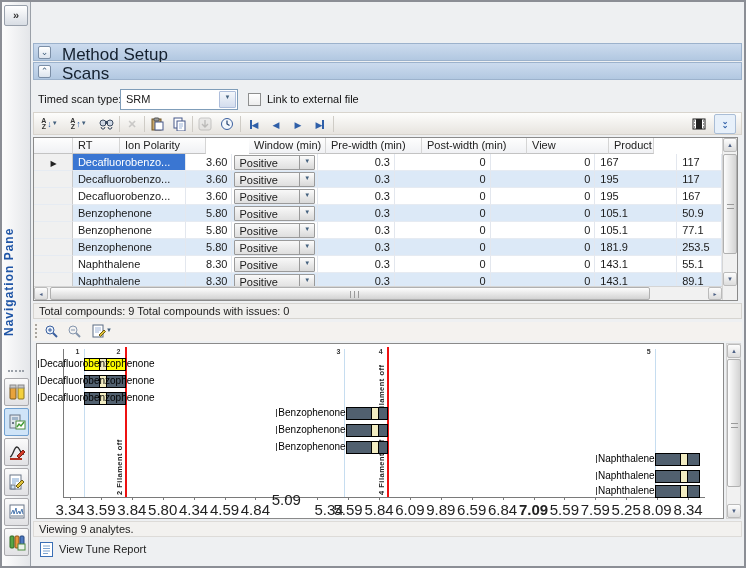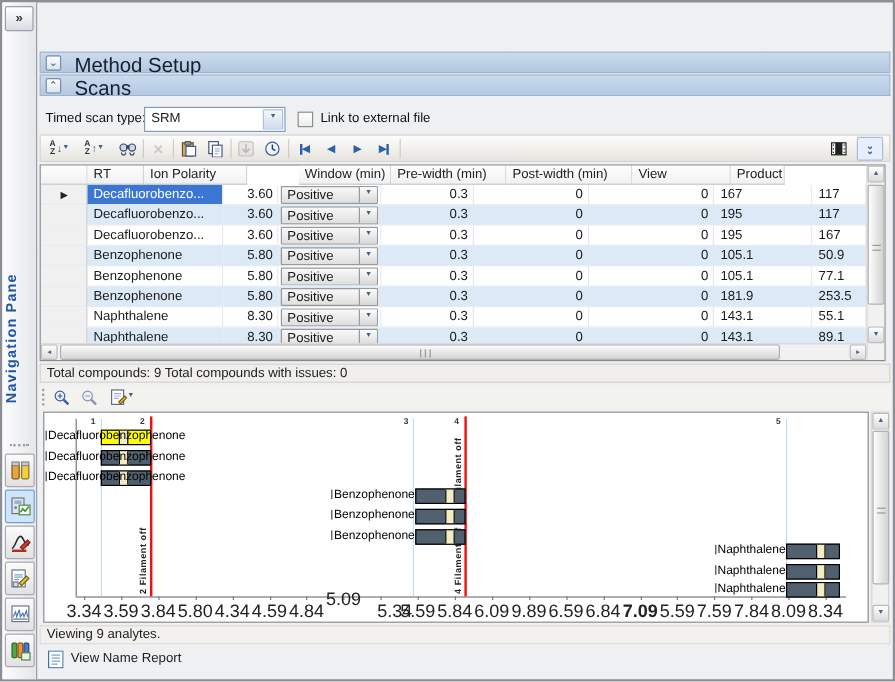--- a/index.html
+++ b/index.html
@@ -448,21 +448,21 @@
       <div class="ticklbl" style="left: 416.7px; top: 157px;">6.59</div>
       <div class="tickmark" style="left: 465.6px; top: 153px;"></div>
       <div class="ticklbl" style="left: 447.6px; top: 157px;">6.84</div>
       <div class="tickmark" style="left: 496.5px; top: 153px;"></div>
       <div class="ticklbl" style="left: 478.5px; top: 157px; font-weight: bold;">7.09</div>
       <div class="tickmark" style="left: 527.4px; top: 153px;"></div>
       <div class="ticklbl" style="left: 509.4px; top: 157px;">5.59</div>
       <div class="tickmark" style="left: 558.3px; top: 153px;"></div>
       <div class="ticklbl" style="left: 540.3px; top: 157px;">7.59</div>
       <div class="tickmark" style="left: 589.2px; top: 153px;"></div>
-      <div class="ticklbl" style="left: 571.2px; top: 157px;">7.84</div>
+      <div class="ticklbl" style="left: 571.2px; top: 157px;">5.25</div>
       <div class="tickmark" style="left: 620.1px; top: 153px;"></div>
       <div class="ticklbl" style="left: 602.1px; top: 157px;">8.09</div>
       <div class="tickmark" style="left: 651px; top: 153px;"></div>
       <div class="ticklbl" style="left: 633px; top: 157px;">8.34</div>
       <div class="cgrid" style="left: 46.596px; top: 5px; height: 148px;"></div>
       <div class="segnum" style="left: 38.596px; top: 4px;">1</div>
       <div class="cgrid" style="left: 307.392px; top: 5px; height: 148px;"></div>
       <div class="segnum" style="left: 299.392px; top: 4px;">3</div>
       <div class="cgrid" style="left: 617.628px; top: 5px; height: 148px;"></div>
       <div class="segnum" style="left: 609.628px; top: 4px;">5</div>
@@ -518,16 +518,16 @@
     <div class="sbbtn" style="bottom:0">▼</div>
   </div>
 
   <div class="abs viewing-bar">Viewing 9 analytes.</div>
 
   <div class="abs tune-row">
     <svg class="abs" style="left:7px;top:3px" width="13" height="15" viewBox="0 0 13 15">
       <rect x="0.5" y="0.5" width="12" height="14" fill="#fff" stroke="#3a6fb5"></rect>
       <path d="M3 4 h7 M3 6.5 h7 M3 9 h7 M3 11.5 h5" stroke="#7ba3d0"></path>
     </svg>
-    <span class="tune-text">View Name Report</span>
+    <span class="tune-text">View Tune Report</span>
   </div>
 
 </div>
 
 </body></html>

